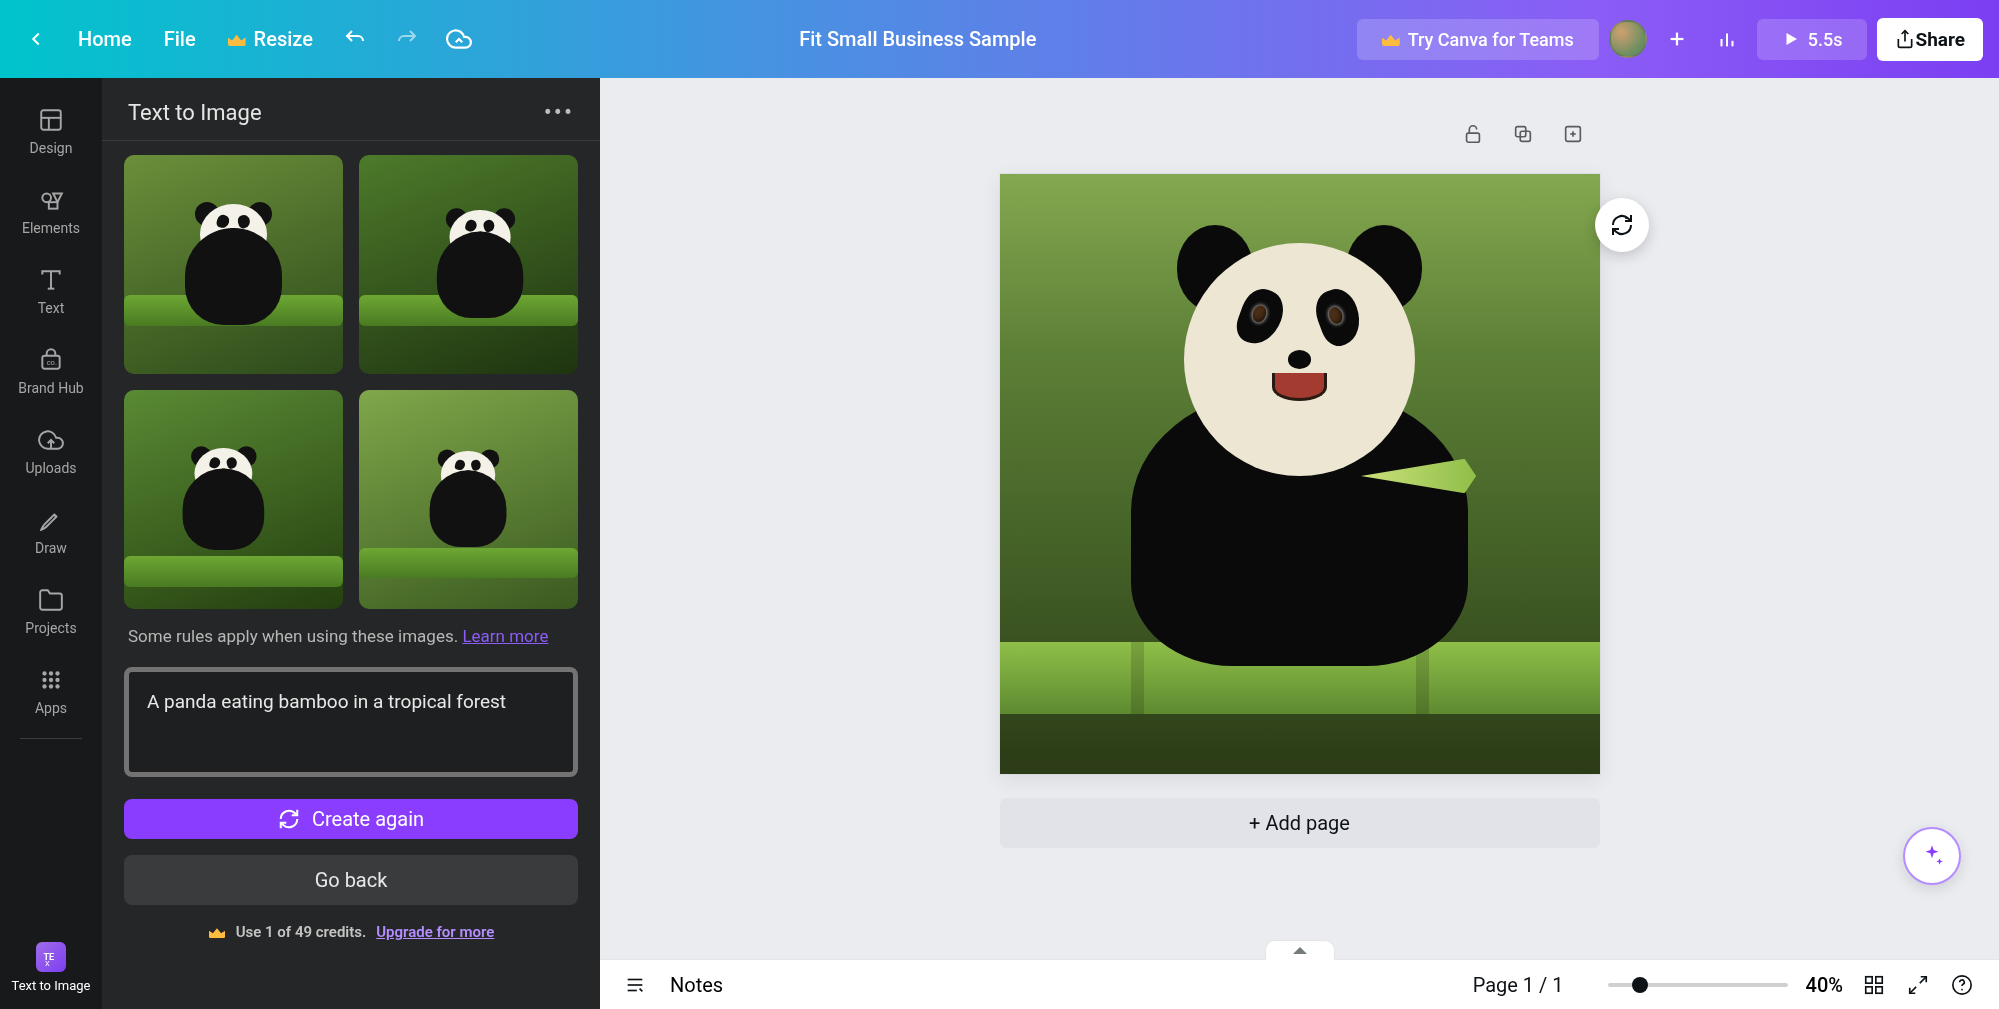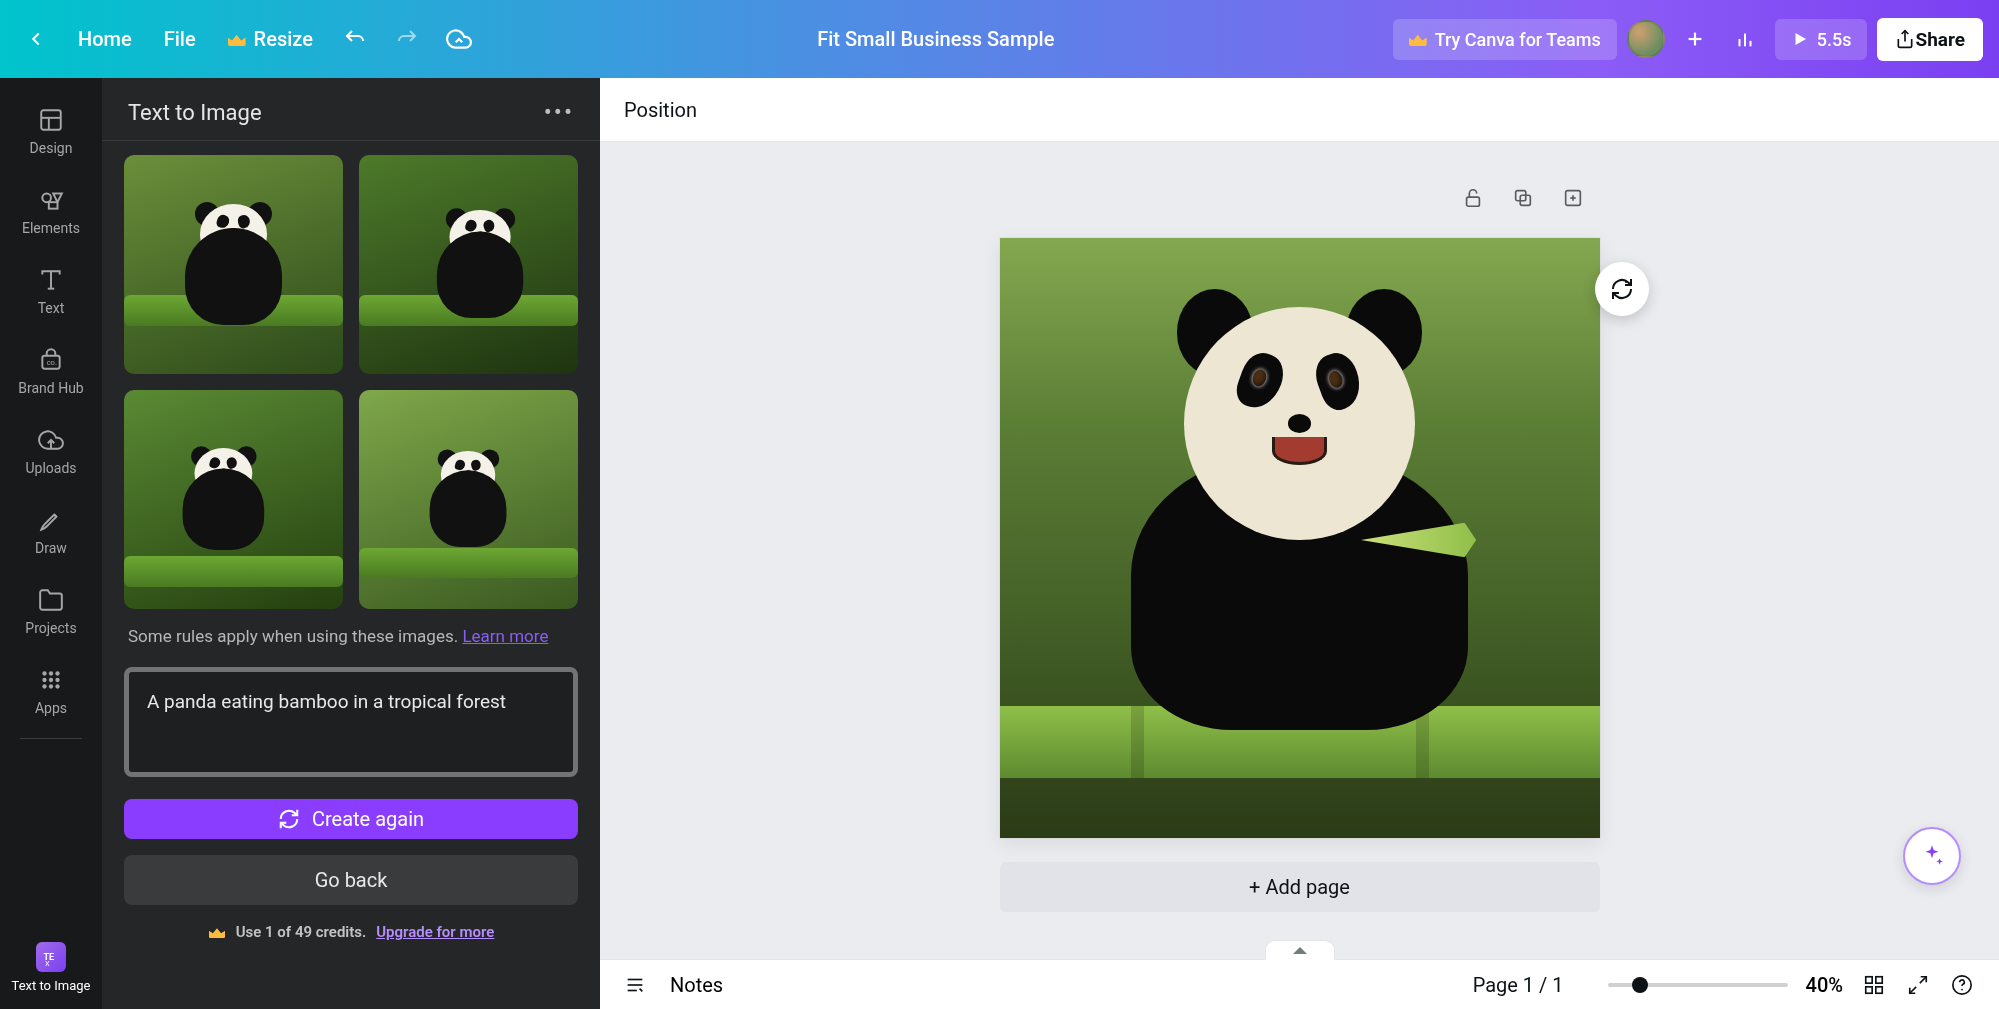--- a/index.html
+++ b/index.html
@@ -13,21 +13,21 @@
   align-items: center;
   padding: 0 16px;
   gap: 8px;
 }
 .hdr-left { display:flex; align-items:center; gap:12px; }
 .hdr-btn-icon { width: 40px; height: 40px; display:flex; align-items:center; justify-content:center; border-radius:6px; cursor:pointer; }
 .hdr-label { color: #fff; font-size: 20px; font-weight: 500; cursor:pointer; padding: 6px 10px; border-radius:6px; display:flex; align-items:center; gap:8px;}
 .hdr-center { flex:1; display:flex; align-items:center; justify-content:center; }
 .doc-title { color:#fff; font-size:20px; font-weight:500; }
 .hdr-right { display:flex; align-items:center; gap:10px; }
-.pill-btn { background: rgba(255,255,255,0.18); color:#fff; font-size:18px; font-weight:500; padding:10px 16px; border-radius:6px; display:flex; align-items:center; gap:8px; cursor:pointer; }
+.pill-btn { background: rgba(255,255,255,0.18); color:#fff; font-size:18px; font-weight:500; padding:10px 25px; border-radius:6px; display:flex; align-items:center; gap:8px; cursor:pointer; }
 .pill-btn.purple { background: rgba(255,255,255,0.18); }
 .share-btn { background:#fff; color:#0d1216; padding:10px 18px; border-radius:6px; display:flex; align-items:center; font-weight:700; font-size:19px; cursor:pointer;}
 .avatar { width:38px; height:38px; border-radius:50%; background: radial-gradient(circle at 30% 30%, #d0a070, #6b8e60 70%); border:2px solid rgba(0,0,0,0.1);}
 .crown-icon { background:#fdbc40; width:18px; height:14px; clip-path: polygon(0% 100%, 0% 40%, 25% 60%, 50% 20%, 75% 60%, 100% 40%, 100% 100%); border-radius:2px;}
 
 
 .main { display:flex; height: calc(1009px - 78px); }
 .rail {
   width: 102px;
   background:#18191b;
@@ -490,23 +490,20 @@
     <div class="credits-line">
       <span class="crown-icon"></span>
       <span>Use 1 of 49 credits.</span>
       <a>Upgrade for more</a>
     </div>
 
     <div class="collapse-nub"></div>
   </div>
 
   <div class="editor">
-    <div class="editor-toolbar">
-      <div class="position-btn">Position</div>
-    </div>
     <div class="canvas-area">
       <div class="page-toolbar">
         <div class="page-tool">
             <svg width="22" height="22" viewBox="0 0 24 24" fill="none" stroke="currentColor" stroke-width="1.8">
               <rect x="5" y="11" width="14" height="10" rx="2"></rect>
               <path d="M8 11V7a4 4 0 0 1 8 0"></path>
             </svg>
           </div>
         <div class="page-tool">
             <svg width="22" height="22" viewBox="0 0 24 24" fill="none" stroke="currentColor" stroke-width="1.8">

